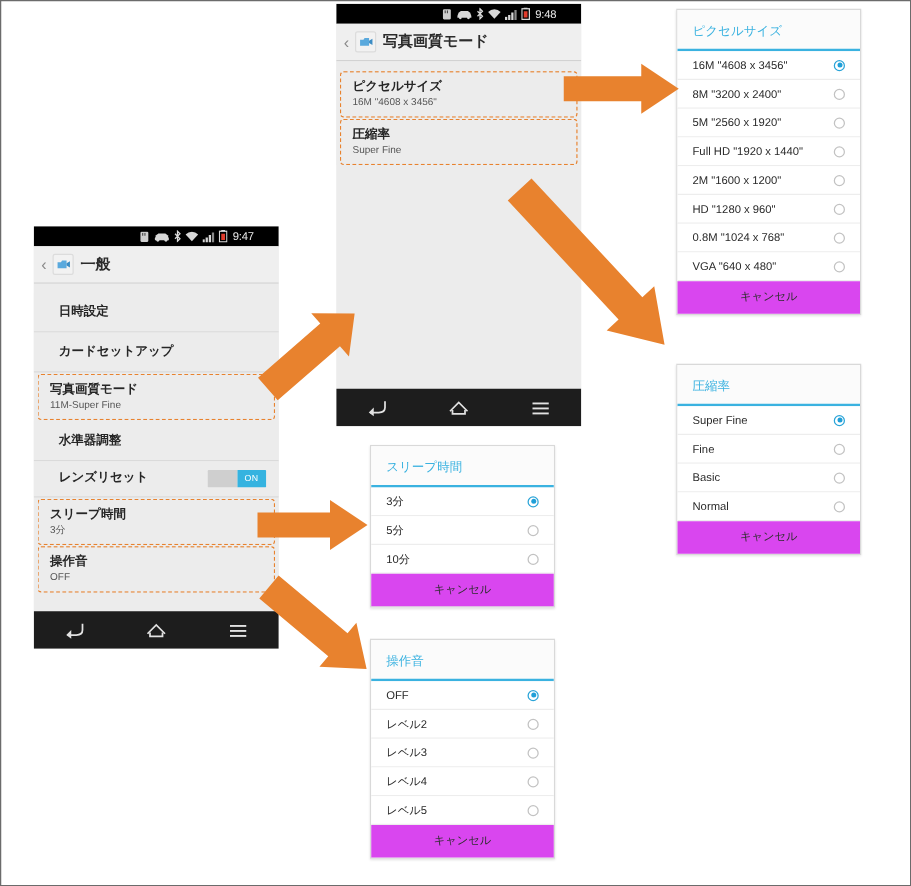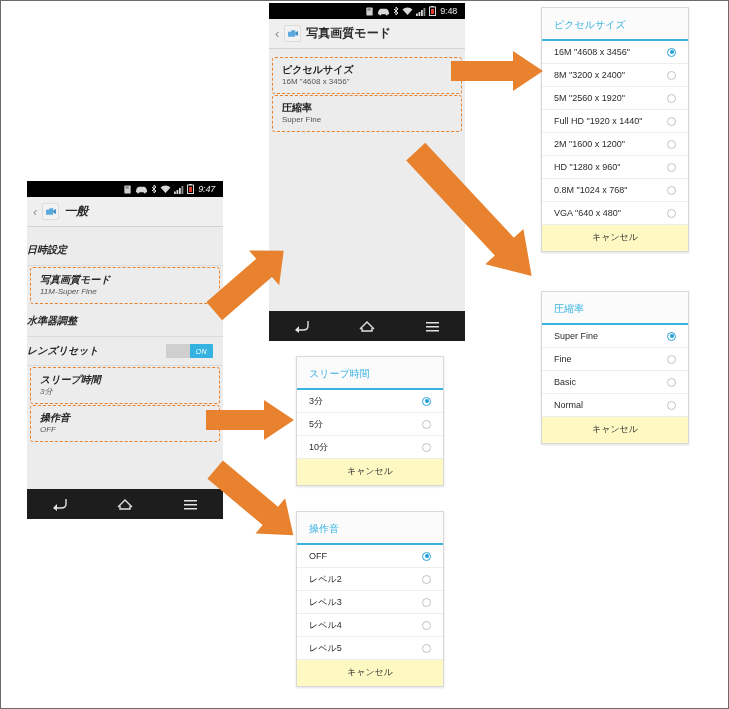--- a/index.html
+++ b/index.html
@@ -21,21 +21,21 @@
     position: absolute;
     background: #ececec;
     overflow: hidden;
   }
   .statusbar {
     height: 16px;
     background: #000000;
     display: flex;
     align-items: center;
     justify-content: flex-end;
-    padding-right: 8px;
+    padding-right: 20px;
     gap: 3px;
   }
   .sb-icon { display: block; }
   .sb-time {
     color: #e9e9e9;
     font-size: 9px;
     line-height: 9px;
     letter-spacing: -0.2px;
     font-family: "Liberation Sans", sans-serif;
     margin-left: 1px;
@@ -66,21 +66,21 @@
     color: #2b2b2b;
     font-weight: bold;
     font-family: "DejaVu Sans", sans-serif;
   }
   .listarea {
     background: #ececec;
     padding-top: 7px;
   }
   .row {
     background: #ececec;
-    padding: 7px 10px 7px 0;
+    padding: 7px 10px 7px 20px;
     border-bottom: 1px solid #dadada;
     position: relative;
     min-height: 26px;
     display: flex;
     align-items: center;
     justify-content: space-between;
   }
   .row-texts { display: flex; flex-direction: column; gap: 1px; }
   .row-title {
     font-size: 10px;
@@ -176,33 +176,33 @@
     width: 4px; height: 4px;
     border-radius: 50%;
     background: #1f9fd8;
   }
   .dlg-cancel {
     text-align: center;
     font-size: 9px;
     color: #2f2f2f;
     font-family: "DejaVu Sans", sans-serif;
     padding: 6px 0 7px 0;
-    background: #fef9c3;
+    background: #d946ef;
   }
 
   
   .arrow { position: absolute; }
   .arrow svg { display: block; overflow: visible; }
 </style>
 </head>
 <body>
 
 <div id="canvas">
 
-  <div class="phone" id="phone-general" style="left:26px; top:180px; width:196px; height:338px;font-style:italic;">
+  <div class="phone" id="phone-general" style="left:26px; top:180px; width:196px; height:338px;">
 
     <div class="statusbar">
       <svg class="sb-icon" width="9" height="9" viewBox="0 0 10 10">
         <rect x="1.5" y="0.5" width="7" height="9" rx="1" fill="#cfcfcf"></rect>
         <rect x="3" y="1.5" width="1" height="2.5" fill="#4a4a4a"></rect>
         <rect x="5" y="1.5" width="1" height="2.5" fill="#4a4a4a"></rect>
       </svg>
       <svg class="sb-icon" width="13" height="9" viewBox="0 0 14 9">
         <path d="M1 6 L2 3 L4 1.5 L10 1.5 L12 3 L13 6 L13 7.5 L1 7.5 Z" fill="#d8d8d8"></path>
         <circle cx="3.5" cy="7.5" r="1.2" fill="#d8d8d8"></circle>
@@ -238,20 +238,25 @@
       </span>
       <span class="apptitle-text">一般</span>
     </div>
 
     <div class="listarea">
       <div class="row plain">
         <div class="row-texts">
           <span class="row-title">日時設定</span>
         </div>
       </div>
+      <div class="row plain">
+        <div class="row-texts">
+          <span class="row-title">カードセットアップ</span>
+        </div>
+      </div>
       <div class="row highlight">
         <div class="row-texts">
           <span class="row-title">写真画質モード</span>
           <span class="row-sub">11M-Super Fine</span>
         </div>
       </div>
       <div class="row plain">
         <div class="row-texts">
           <span class="row-title">水準器調整</span>
         </div>

